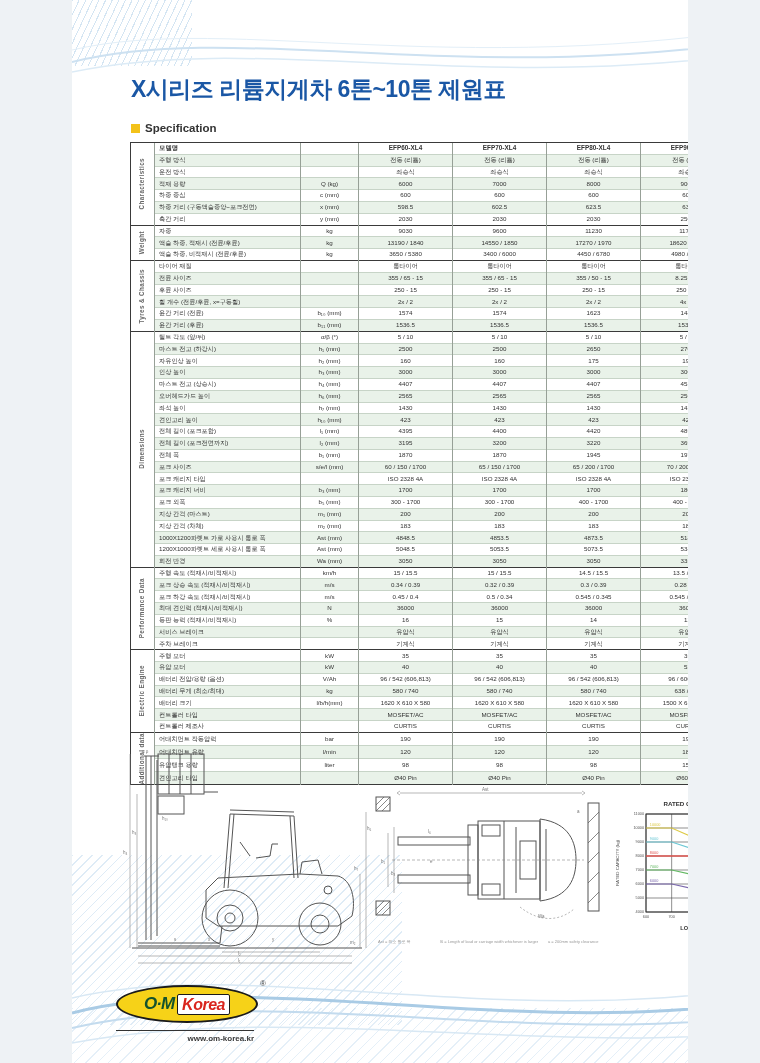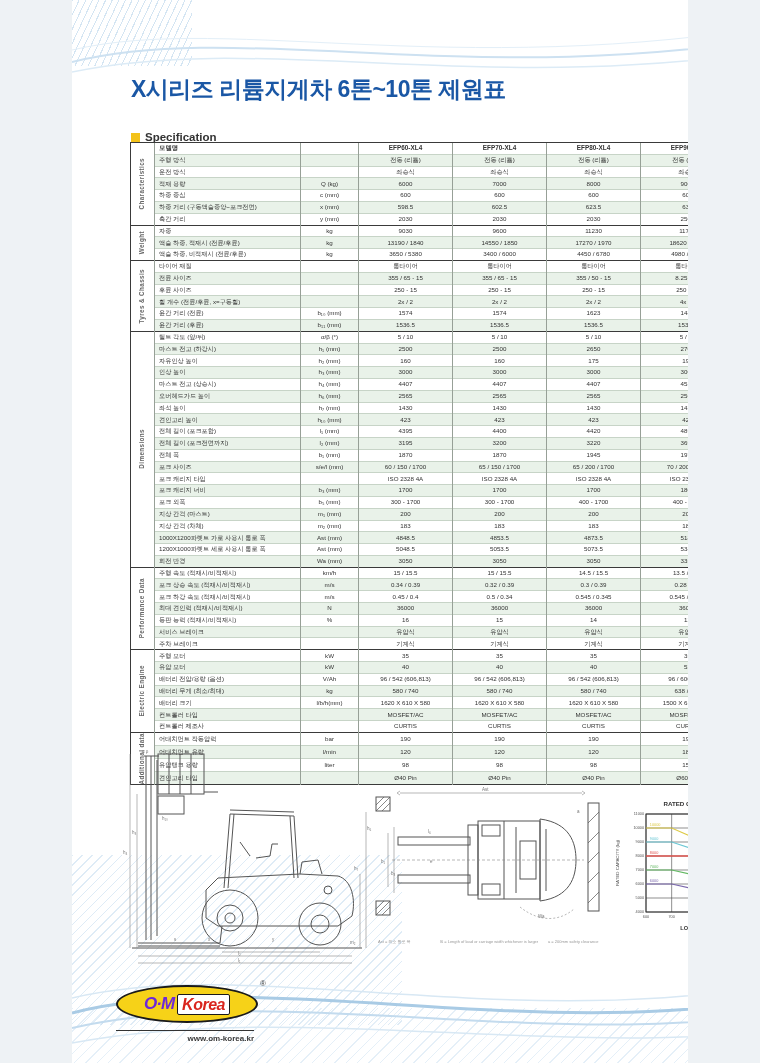--- a/index.html
+++ b/index.html
@@ -9,21 +9,21 @@
   .deco{position:absolute;z-index:0;pointer-events:none;}
   .pinstripes{left:0;top:855px;width:330px;height:170px;
     background:repeating-linear-gradient(135deg,rgba(170,204,232,.38) 0 1px,transparent 1px 7px);}
   .pinstripes2{left:0;top:1008px;width:760px;height:55px;
     background:repeating-linear-gradient(135deg,rgba(170,204,232,.30) 0 1px,transparent 1px 8px);}
   .cornerhatch{left:0;top:0;width:120px;height:66px;
     background:repeating-linear-gradient(115deg,rgba(160,198,228,.45) 0 1px,transparent 1px 6px);}
   
   #page-title{position:absolute;left:59px;top:74px;z-index:2;font-size:23px;font-weight:800;
     color:#1a57a5;letter-spacing:-0.5px;}
-  #spec-row-label{position:absolute;left:59px;top:131px;z-index:2;font-size:11.5px;font-weight:700;color:#333;
+  #spec-row-label{position:absolute;left:59px;top:122px;z-index:2;font-size:11.5px;font-weight:700;color:#333;
     display:flex;align-items:center;gap:5px;}
   #spec-row-label .sq{width:9px;height:9px;background:#f3c21a;display:inline-block;}
   
   #spec-table-wrap{position:absolute;left:58px;top:142px;z-index:2;}
   table.spec{border-collapse:collapse;table-layout:fixed;width:698px;border:1.5px solid #3a3a3a;}
   table.spec td{height:10.8px;padding:0 2px;font-size:6.2px;color:#333;line-height:1;
     border-top:1px solid #c7d4c7;border-left:1px solid #97a097;overflow:hidden;white-space:nowrap;}
   table.spec td.sec-cell{border-left:none;text-align:center;vertical-align:middle;background:#fff;}
   .sec-label{writing-mode:vertical-rl;transform:rotate(180deg);font-size:6.3px;font-weight:700;color:#666;
     letter-spacing:.4px;margin:0 auto;}
@@ -35,21 +35,21 @@
   
   #side-view,#top-view,#chart-block{position:absolute;z-index:2;}
   #side-view{left:50px;top:750px;}
   #top-view{left:298px;top:783px;}
   #chart-block{left:538px;top:796px;}
   svg text{font-family:"Liberation Sans","DejaVu Sans",sans-serif;}
   
   #logo{position:absolute;left:44px;top:985px;z-index:2;width:150px;}
   #logo .oval{position:relative;width:138px;height:34px;border:2.5px solid #1a1a1a;border-radius:50%;
     background:#f6d218;display:flex;align-items:center;justify-content:center;gap:3px;}
-  #logo .om{color:#6d28d9;font-weight:800;font-style:italic;font-size:17px;letter-spacing:-1px;}
+  #logo .om{color:#14532d;font-weight:800;font-style:italic;font-size:17px;letter-spacing:-1px;}
   #logo .korea{background:#fff;border:1.5px solid #1a1a1a;border-radius:2px;padding:0 4px;
     color:#d9251d;font-weight:800;font-style:italic;font-size:16px;line-height:19px;letter-spacing:-0.5px;}
   #logo .reg{position:absolute;right:-10px;top:-8px;font-size:8px;color:#444;}
   #logo .site{margin-top:7px;border-top:1.5px solid #333;padding-top:3px;width:138px;
     text-align:right;font-size:8px;font-weight:700;color:#3a3a3a;}
   #footnote{position:absolute;left:384px;top:1004px;z-index:2;font-size:8.5px;color:#333;}
 </style>
 </head>
 <body>
 

